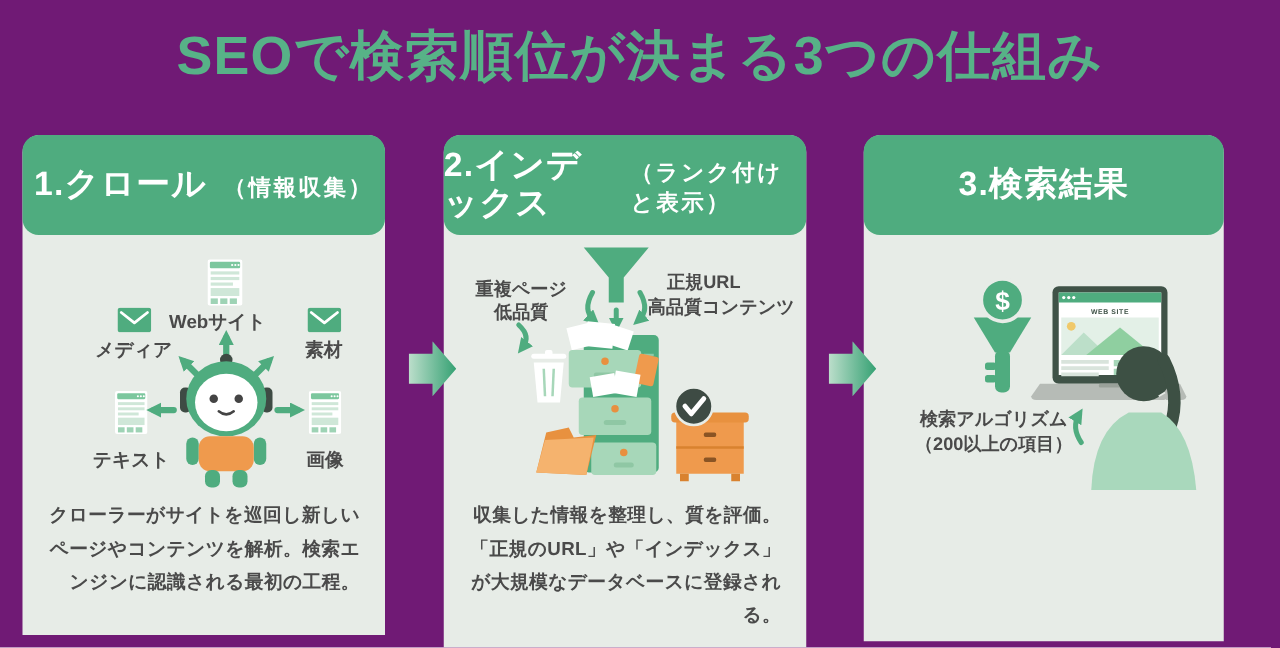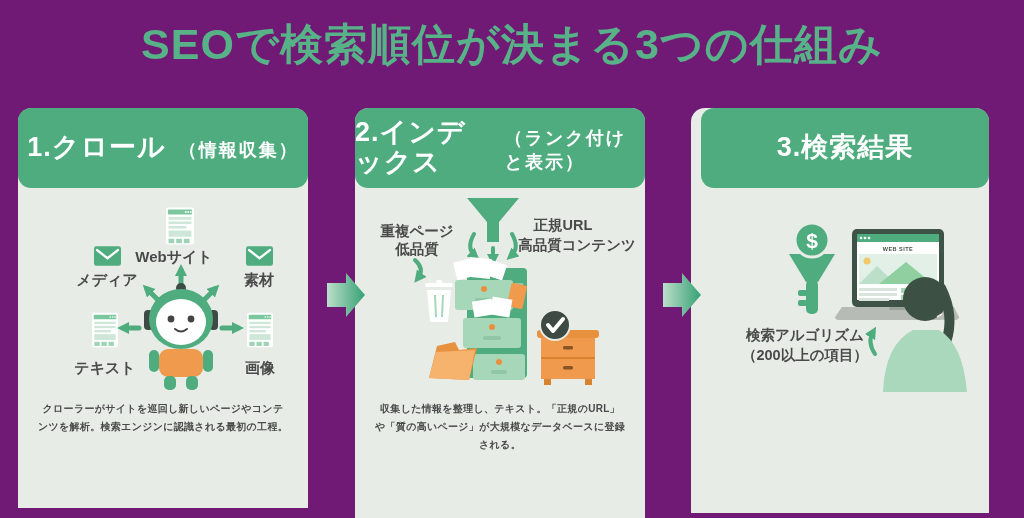--- a/index.html
+++ b/index.html
@@ -7,32 +7,32 @@
        font-family:"Liberation Sans","DejaVu Sans",sans-serif;}
   .stage{position:relative;width:1024px;height:518px;background:#701a75;}
 
   .page-title{position:absolute;top:16px;left:0;width:1024px;text-align:center;
     font-size:43px;font-weight:800;letter-spacing:1px;color:#57b287;}
 
   .card{position:absolute;top:108px;width:290px;background:#e7ece7;
         border-radius:14px 14px 0 0;}
   .card.c1{left:18px;height:400px;}
   .card.c2{left:355px;height:410px;}
-  .card.c3{left:691px;width:288px;height:405px;padding-left:10px;}
+  .card.c3{left:691px;width:288px;height:405px;}
 
   .card-header{height:80px;background:#4fac7f;border-radius:13px;
     display:flex;flex-direction:row;align-items:center;justify-content:center;
     color:#ffffff;}
   .card-header .h-title{font-size:27px;font-weight:800;line-height:1.1;letter-spacing:1px;}
   .card-header .h-sub{font-size:18px;font-weight:700;letter-spacing:2px;margin-top:4px;margin-left:13px;}
 
   .illus{display:block;margin:4px auto 0 auto;}
 
-  .card-desc{margin:8px 20px 0 20px;font-size:10px;line-height:1.78;
-    font-weight:600;color:#4a4a4a;letter-spacing:0.3px;text-align:center;}
+  .card-desc{margin:8px 20px 0 20px;font-size:15px;line-height:1.78;
+    font-weight:600;color:#4a4a4a;letter-spacing:0.3px;text-align:right;}
 
   .flow-arrow{position:absolute;top:273px;}
   .flow-arrow.a1{left:327px;}
   .flow-arrow.a2{left:663px;}
 
   .svg-label{font-family:"Liberation Sans","DejaVu Sans",sans-serif;
     font-weight:700;fill:#4a4a4a;}
 </style>
 </head>
 <body>
@@ -199,21 +199,21 @@
         <circle cx="200" cy="133" r="15" fill="#3e4b44" stroke="#e7ece7" stroke-width="2"></circle>
         <path d="M193,133 L198,139 L208,127" fill="none" stroke="#ffffff" stroke-width="4" stroke-linecap="round" stroke-linejoin="round"></path>
       </g>
 
       <text class="svg-label" x="62" y="44" font-size="14.5" text-anchor="middle">重複ページ</text>
       <text class="svg-label" x="62" y="62" font-size="14.5" text-anchor="middle">低品質</text>
       <text class="svg-label" x="208" y="38" font-size="14.5" text-anchor="middle">正規URL</text>
       <text class="svg-label" x="222" y="58" font-size="14.5" text-anchor="middle">高品質コンテンツ</text>
     </svg>
 
-    <div class="card-desc">収集した情報を整理し、テキスト。「正規のURL」や「質の高いページ」が大規模なデータベースに登録される。</div>
+    <div class="card-desc">収集した情報を整理し、質を評価。「正規のURL」や「インデックス」が大規模なデータベースに登録される。</div>
   </div>
 
   <div class="card c3">
     <div class="card-header">
       <div class="h-title">3.検索結果</div>
     </div>
 
     <svg class="illus" width="288" height="200" viewBox="0 0 288 200">
       <defs>
         <marker id="ah3" markerUnits="userSpaceOnUse" markerWidth="14" markerHeight="14" refX="6" refY="6" orient="auto">

